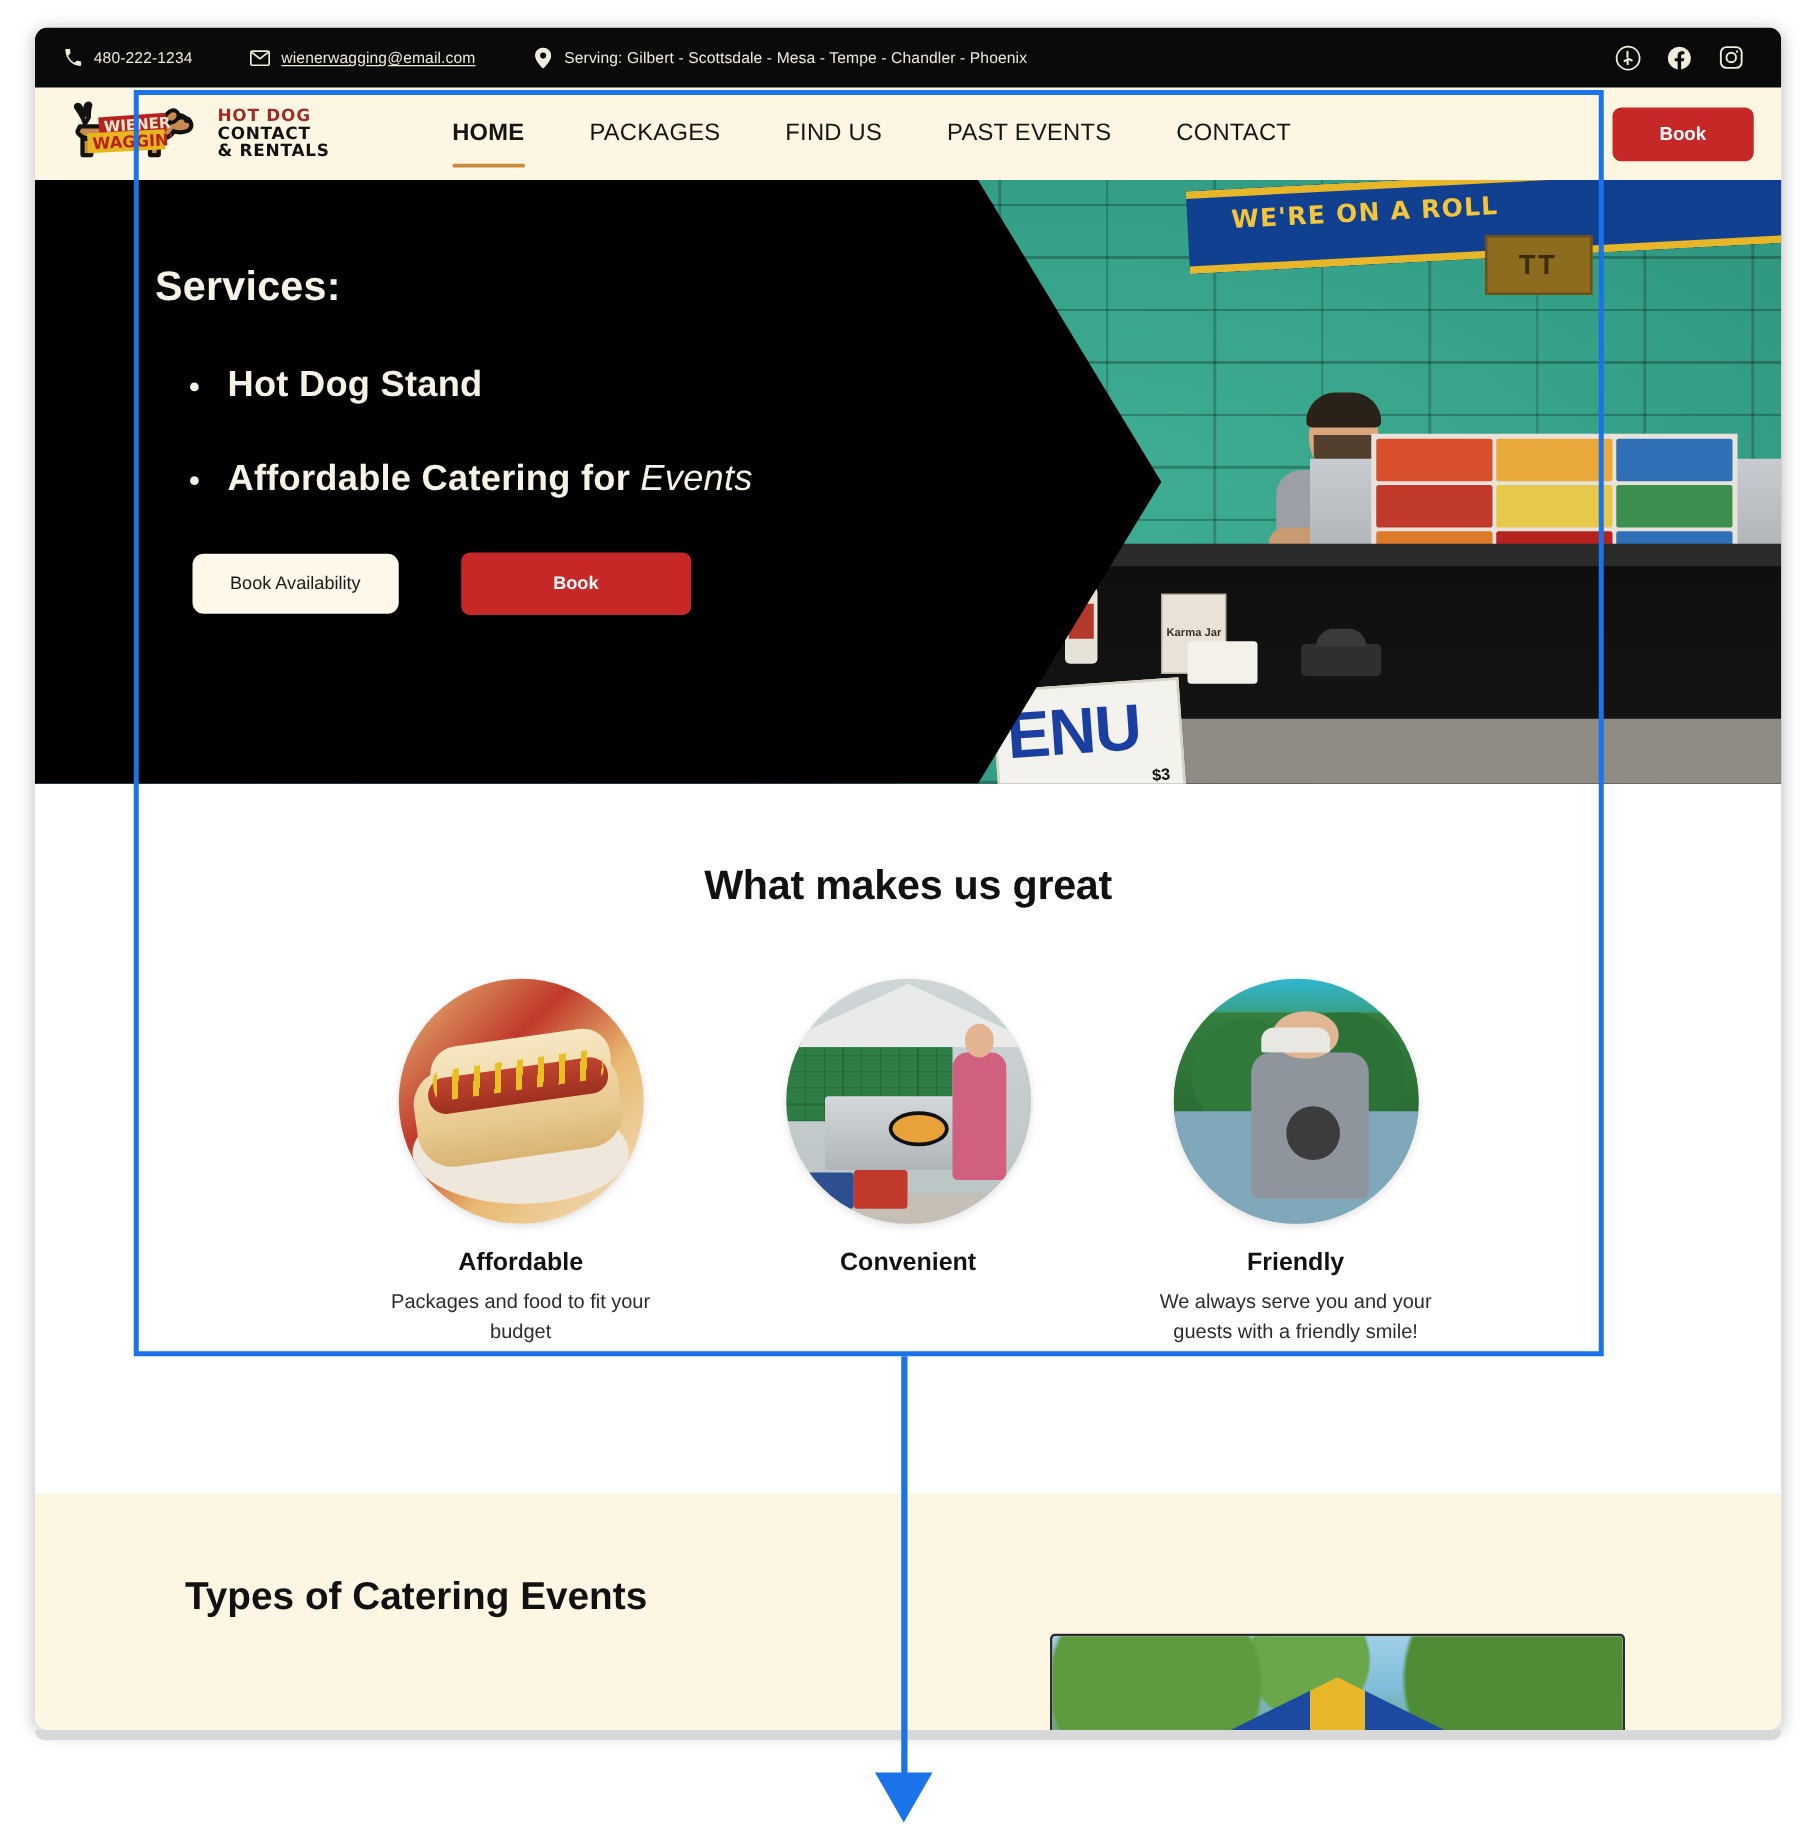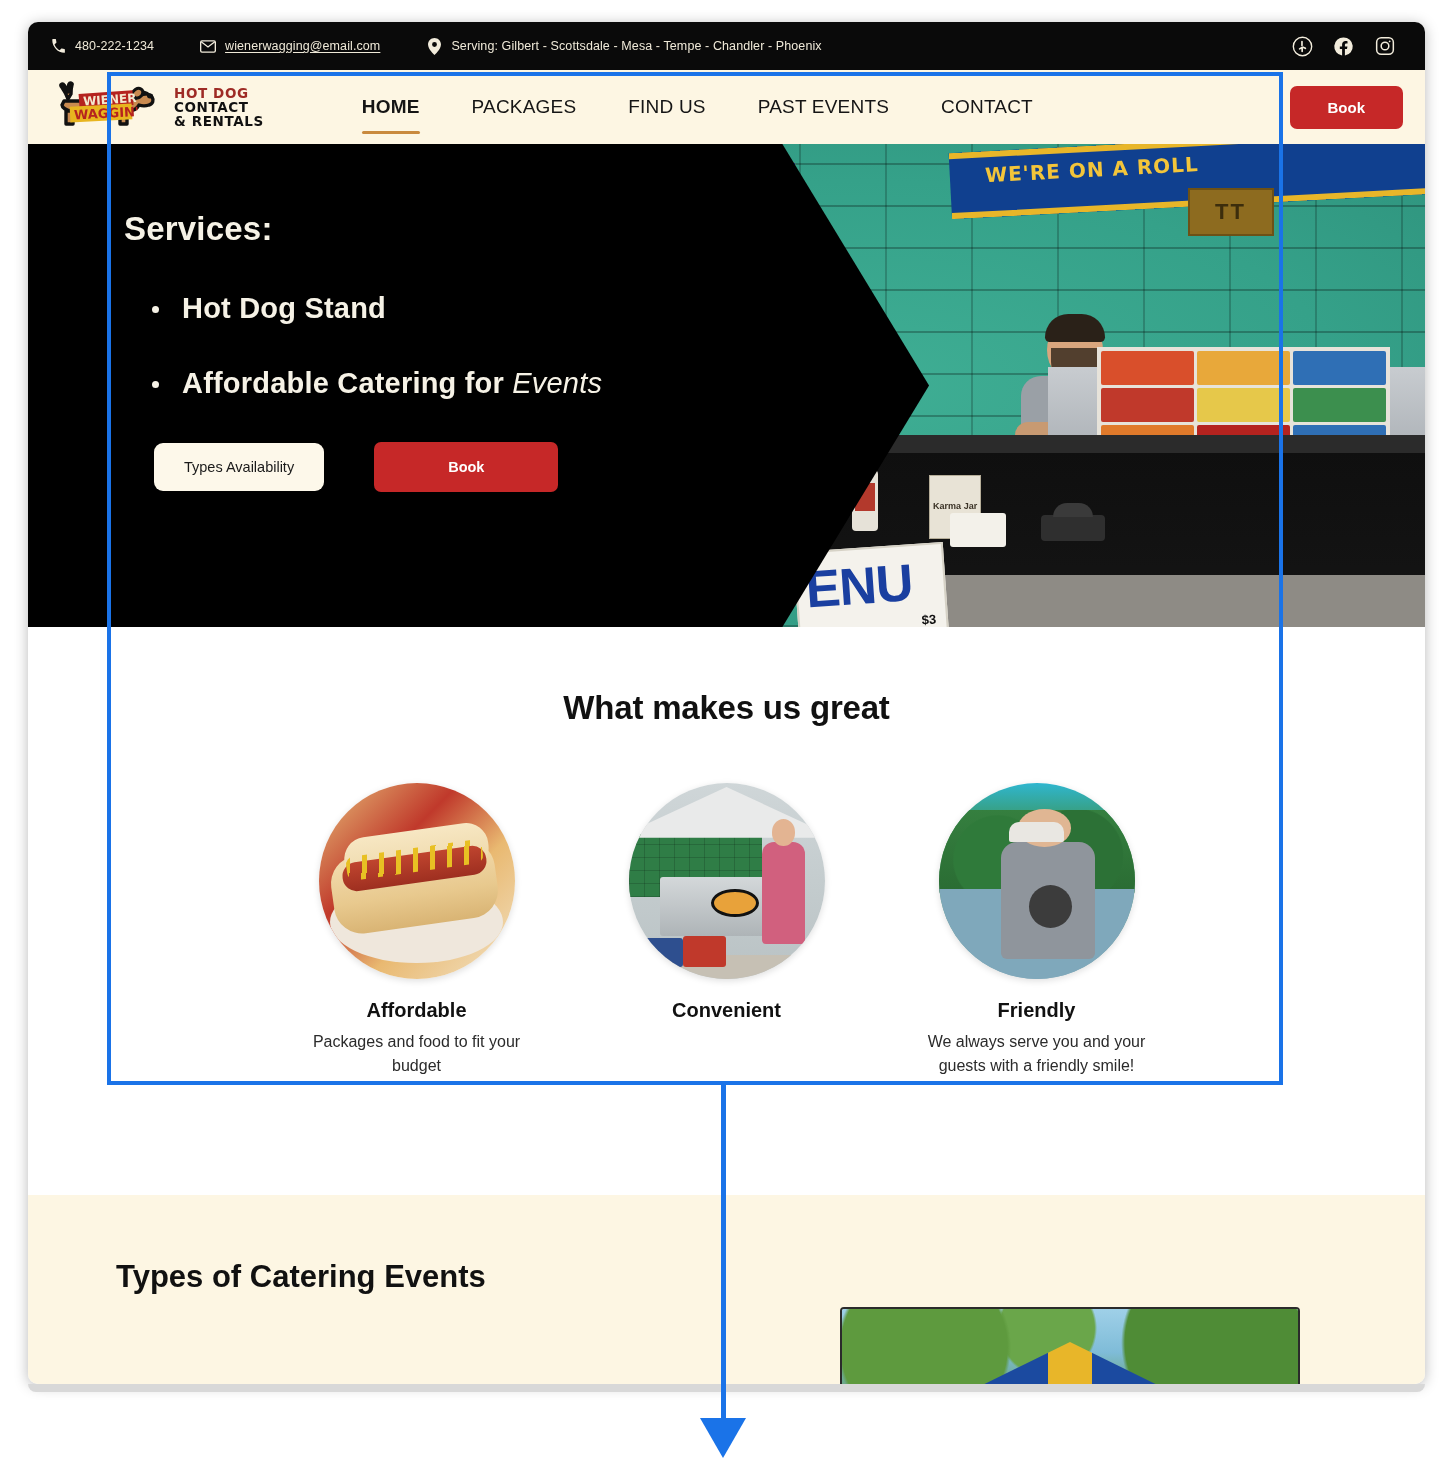--- a/index.html
+++ b/index.html
@@ -230,21 +230,21 @@
                 radial-gradient(circle at 70% 55%, #2c7136 0 32%, transparent 33%),
                 linear-gradient(180deg,#357f3f,#2a6c33); }
   .img-friendly .court { position:absolute; left:0; bottom:0; width:100%; height:46%; background:#7fa8bb; }
   .img-friendly .man { position:absolute; left:32%; top:30%; width:48%; height:60%; background:#8f959c; border-radius:16px 16px 6px 6px; }
   .img-friendly .man::before{content:"";position:absolute;left:18%;top:-28%;width:56%;height:32%;border-radius:50%;background:#e0b693;}
   .img-friendly .cap{position:absolute;left:36%;top:20%;width:28%;height:10%;border-radius:10px 10px 2px 2px;background:#e9e7e2;}
   .img-friendly .tee{position:absolute;left:46%;top:52%;width:22%;height:22%;border-radius:50%;background:#3c3c3c;}
 
   
   .types { background: #fdf6e3; padding: 64px 0 0 0; height: 193px; position: relative; }
-  .types-title { font-size: 31px; font-weight: 700; color: #111; padding-left: 88px; }
+  .types-title { font-size: 31px; font-weight: 700; color: #111; padding-left: 120px; }
   .types-photo {
     position: absolute; left: 812px; top: 112px; width: 460px; height: 100px;
     border: 2px solid #2b2b2b; border-radius: 4px; overflow: hidden;
   }
   .types-photo .trees { position:absolute; inset:0; background:
       radial-gradient(circle at 18% 40%, #5e9a3e 0 22%, transparent 23%),
       radial-gradient(circle at 82% 35%, #4f8c36 0 24%, transparent 25%),
       radial-gradient(circle at 45% 20%, #6aa64a 0 18%, transparent 19%),
       linear-gradient(180deg,#9fd0e8 0%, #7fbcd8 45%, #5d9a52 100%); }
   .types-photo .umbrella {
@@ -434,21 +434,21 @@
         <ul class="hero-list">
           <li>
             <span>Hot Dog Stand</span>
           </li>
           <li>
             <span>Affordable Catering for</span>
             <em>Events</em>
           </li>
         </ul>
         <div class="hero-btns">
-          <button class="btn-check">Types Availability</button>
+          <button class="btn-check">Book Availability</button>
           <button class="btn-book-hero">Book</button>
         </div>
       </div>
     </div>
 
     <div class="features">
       <div class="feat-title">What makes us great</div>
 
       <div class="feat-row">
 

